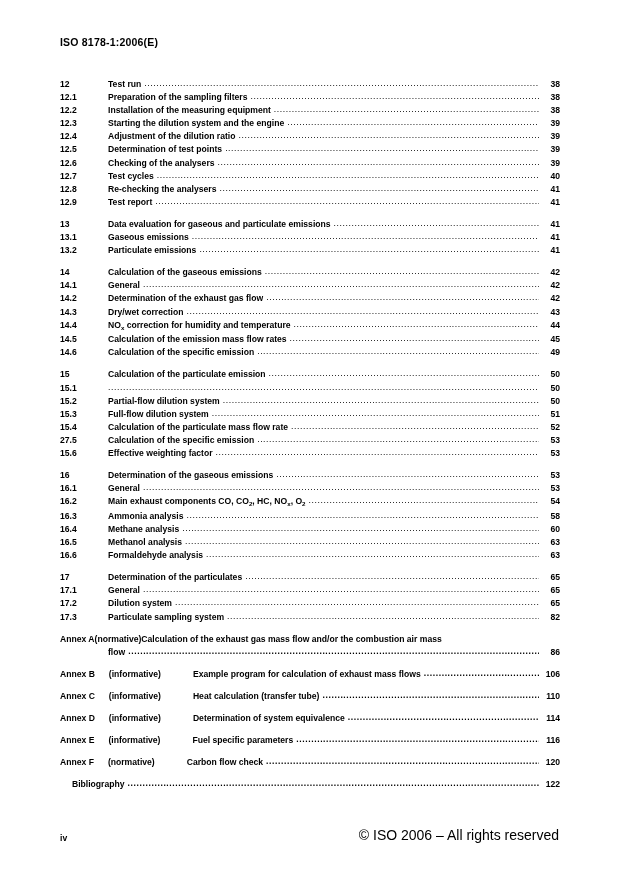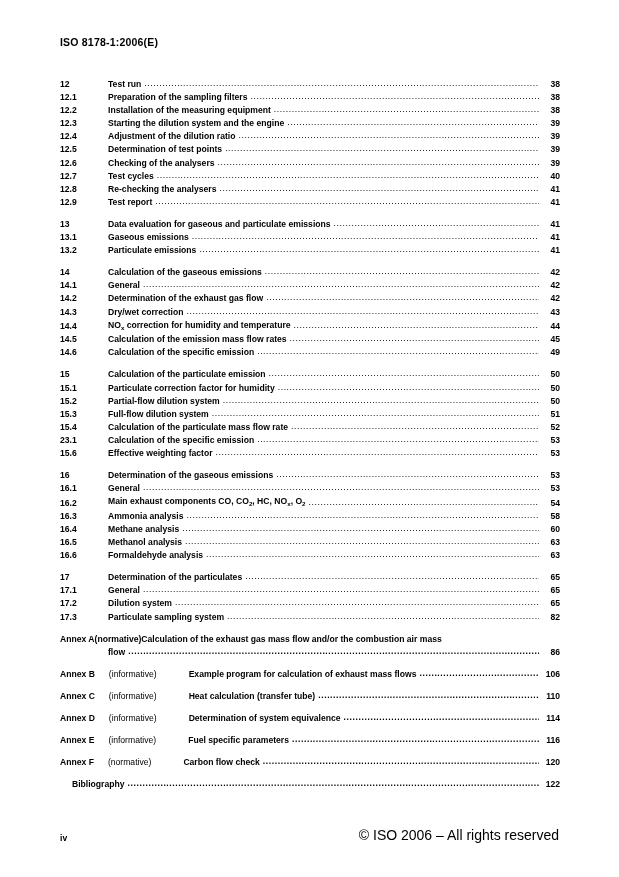--- a/index.html
+++ b/index.html
@@ -27,21 +27,21 @@
     letter-spacing: 0.2px;
   }
   .toc {
     position: absolute;
     top: 78px;
     left: 60px;
     width: 500px;
   }
   .row {
     display: flex;
-    align-items: flex-end;
+    align-items: flex-start;
     font-size: 8.6px;
     line-height: 13.1px;
     white-space: nowrap;
   }
   .row.bold .num,
   .row.bold .title,
   .row.bold .page-no {
     font-weight: bold;
   }
   .num {
@@ -77,21 +77,21 @@
     font-size: 8.6px;
     line-height: 13.1px;
     white-space: nowrap;
     font-weight: bold;
   }
   .annex-row .annexlabel {
     flex: 0 0 auto;
     padding-right: 14px;
   }
   .annex-row .kindlabel {
-    font-weight: normal;
+    font-weight: bold;
     padding-right: 20px;
   }
   .annex-row .annextitle {
     flex: 0 0 auto;
     padding-right: 3px;
     padding-left: 12px;
   }
   .annex-wrap {
     font-size: 8.6px;
     line-height: 13.1px;
@@ -253,21 +253,20 @@
       </div>
       <div class="gap"></div>
       <div class="row bold">
         <span class="num">15</span>
         <span class="title">Calculation of the particulate emission</span>
         <span class="dots">................................................................................................................................................................................................................................................................................................................................................................................................................</span>
         <span class="page-no">50</span>
       </div>
       <div class="row bold">
         <span class="num">15.1</span>
-        <span class="title">Particulate correction factor for humidity</span>
         <span class="dots">................................................................................................................................................................................................................................................................................................................................................................................................................</span>
         <span class="page-no">50</span>
       </div>
       <div class="row bold">
         <span class="num">15.2</span>
         <span class="title">Partial-flow dilution system</span>
         <span class="dots">................................................................................................................................................................................................................................................................................................................................................................................................................</span>
         <span class="page-no">50</span>
       </div>
       <div class="row bold">
@@ -276,21 +275,21 @@
         <span class="dots">................................................................................................................................................................................................................................................................................................................................................................................................................</span>
         <span class="page-no">51</span>
       </div>
       <div class="row bold">
         <span class="num">15.4</span>
         <span class="title">Calculation of the particulate mass flow rate</span>
         <span class="dots">................................................................................................................................................................................................................................................................................................................................................................................................................</span>
         <span class="page-no">52</span>
       </div>
       <div class="row bold">
-        <span class="num">23.1</span>
+        <span class="num">27.5</span>
         <span class="title">Calculation of the specific emission</span>
         <span class="dots">................................................................................................................................................................................................................................................................................................................................................................................................................</span>
         <span class="page-no">53</span>
       </div>
       <div class="row bold">
         <span class="num">15.6</span>
         <span class="title">Effective weighting factor</span>
         <span class="dots">................................................................................................................................................................................................................................................................................................................................................................................................................</span>
         <span class="page-no">53</span>
       </div>

